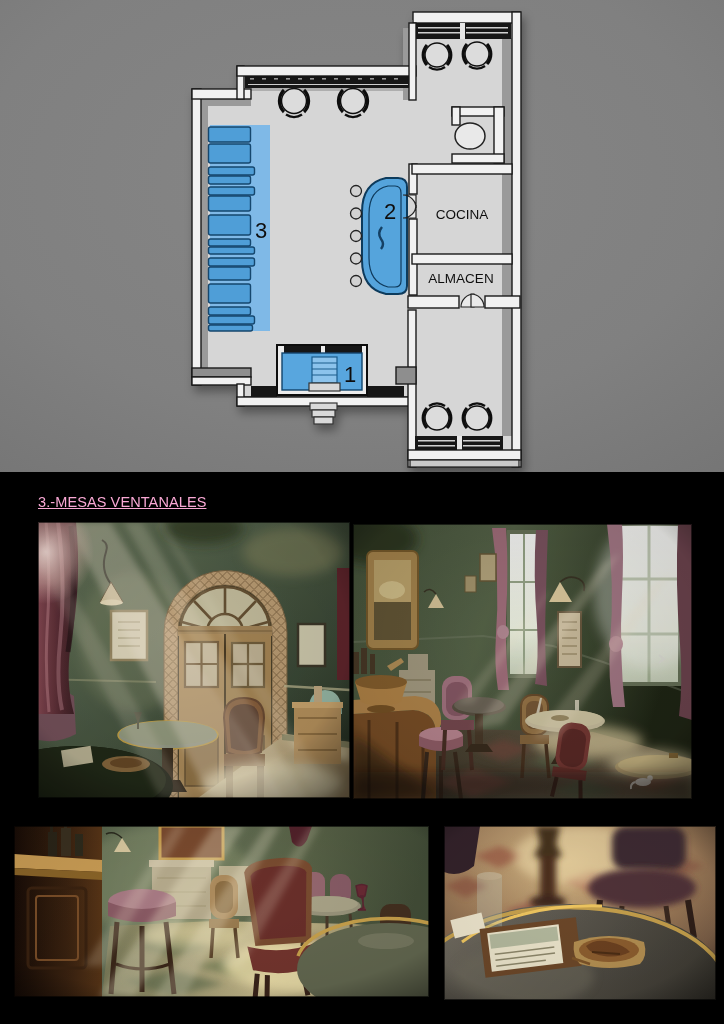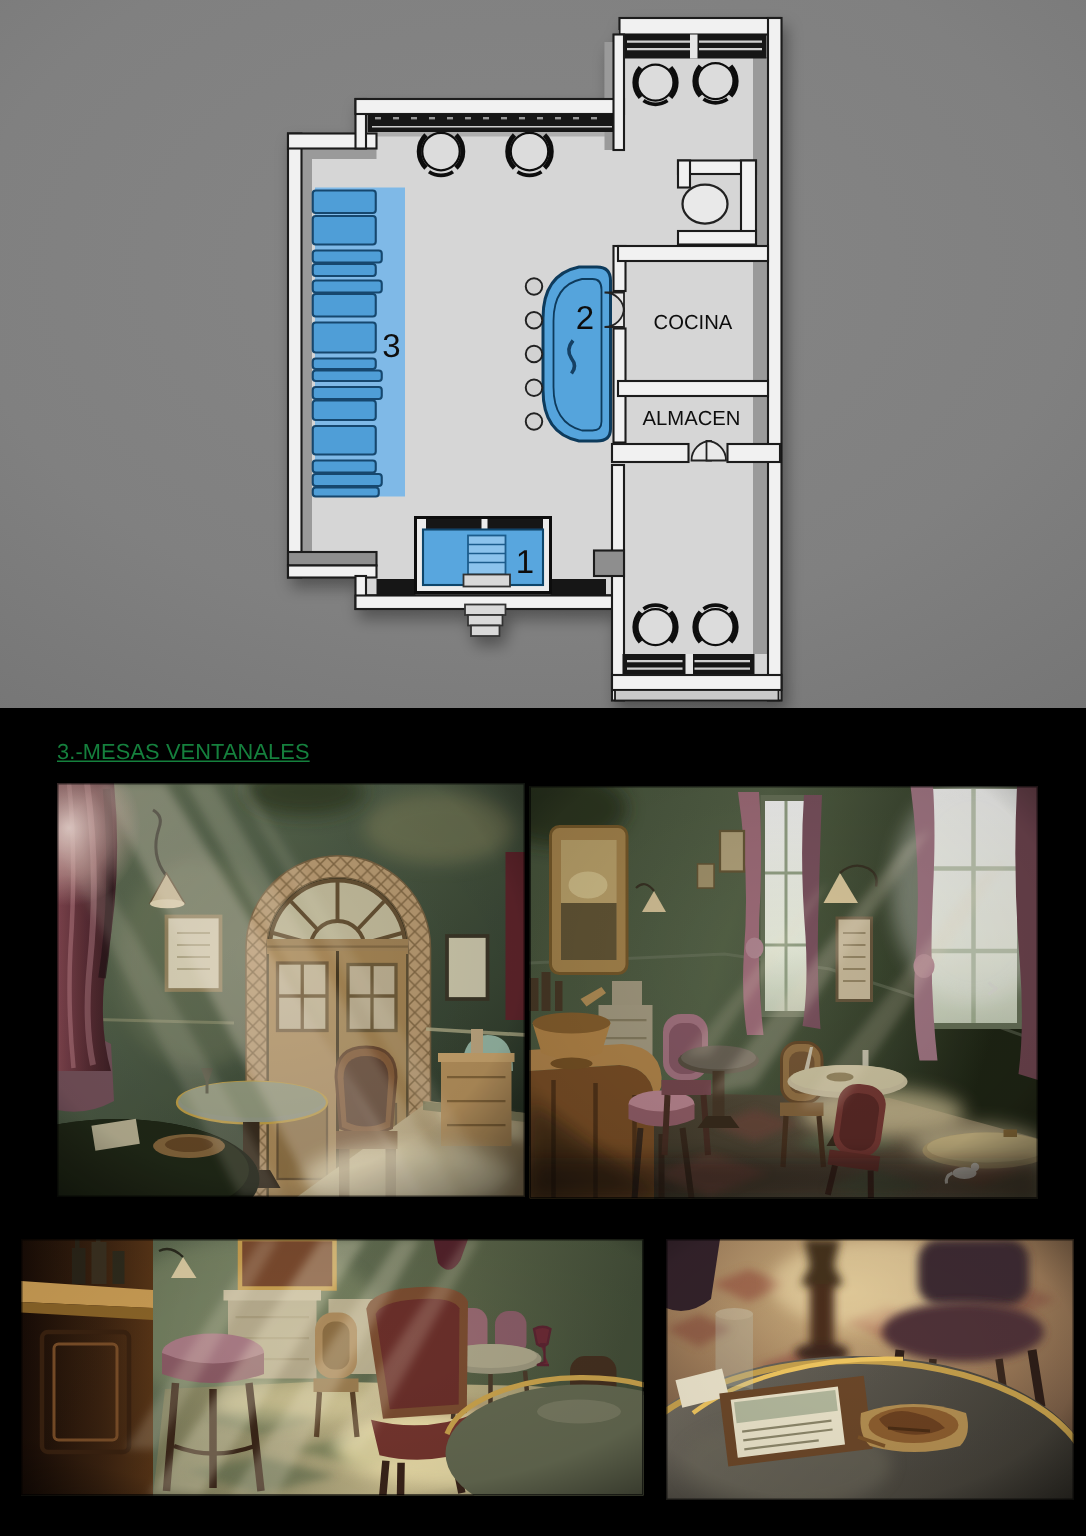--- a/index.html
+++ b/index.html
@@ -1,18 +1,18 @@
 <!DOCTYPE html>
 <html><head>
 <meta charset="utf-8">
 <style>
 html,body{margin:0;padding:0;background:#000;}
 .page{position:relative;width:724px;height:1024px;overflow:hidden;background:#000;font-family:"Liberation Sans",sans-serif;}
 .gray{position:absolute;left:0;top:0;width:724px;height:472px;}
-.title{position:absolute;left:38px;top:494px;color:#15803d;font-size:14.5px;letter-spacing:0.1px;text-decoration:underline;font-family:"Liberation Sans",sans-serif;}
+.title{position:absolute;left:38px;top:494px;color:#f9a8d4;font-size:14.5px;letter-spacing:0.1px;text-decoration:underline;font-family:"Liberation Sans",sans-serif;}
 .ph{position:absolute;display:block;}
 </style>
 </head>
 <body>
 <div class="page">
 
 <svg class="gray" width="724" height="472" viewBox="0 0 724 472">
 <defs>
 <radialGradient id="bgg" cx="48%" cy="38%" r="85%">
 <stop offset="0%" stop-color="#868686"></stop>

